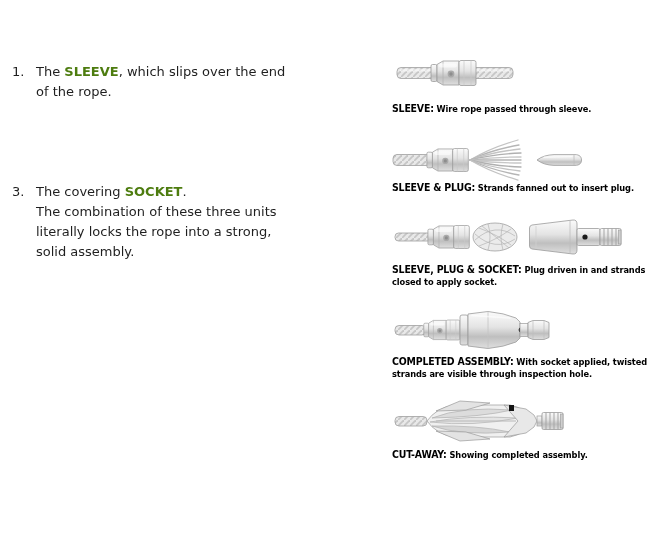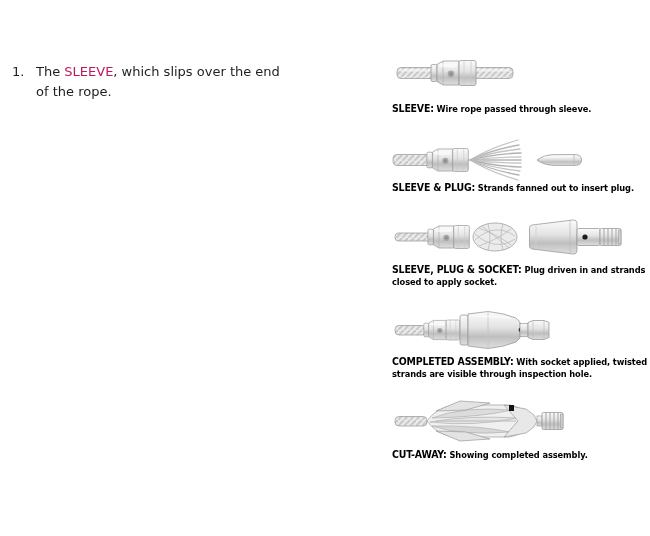--- a/index.html
+++ b/index.html
@@ -7,21 +7,21 @@
     position:relative;width:650px;height:536px;background:#ffffff;
     font-family:"DejaVu Sans","Liberation Sans",sans-serif;overflow:hidden;
     color:#1f1f1f;
   }
   
   .item{position:absolute;left:12px;white-space:nowrap;}
   .item .num{display:inline-block;width:24px;vertical-align:top;
     font-size:13px;line-height:20px;color:#1f1f1f;}
   .item .body{display:inline-block;vertical-align:top;white-space:pre;
     font-size:13px;line-height:20px;color:#1f1f1f;}
-  .item .term{font-weight:normal;color:#be185d;}
+  .item .term{font-weight:bold;color:#4d7c0f;}
   
   .fig-svg{position:absolute;}
   .caption{position:absolute;left:392px;white-space:pre;line-height:10px;
     font-weight:bold;color:#000;transform:scaleX(.94);transform-origin:0 0;}
   .caption .lab{font-size:10px;letter-spacing:-0.2px;}
   .caption .desc{font-size:8.8px;letter-spacing:-0.1px;}
 </style>
 </head>
 <body>
 
@@ -54,20 +54,24 @@
         <path d="M4,-8.5 L4,8.5 M8,-8.5 L8,8.5 M12,-8.5 L12,8.5 M16,-8.5 L16,8.5" stroke="#a5a5a5" stroke-width="1"></path>
         <rect x="18.5" y="-7" width="2.5" height="14" fill="#cfcfcf" stroke="#9a9a9a" stroke-width="0.6"></rect>
       </g>
     </defs>
   </svg>
 
   <div class="item" style="top:62px"><span class="num">1.</span><div class="body"><span>The </span><span class="term">SLEEVE</span><span>, which slips over the end
 of the rope.</span></div></div>
 
 
+  <div class="item" style="top:182px"><span class="num">3.</span><div class="body"><span>The covering </span><span class="term">SOCKET</span><span>.
+The combination of these three units
+literally locks the rope into a strong,
+solid assembly.</span></div></div>
 
   <svg class="fig-svg" style="left:395px;top:53px" width="200" height="40" viewBox="0 0 200 40">
     <g>
       <rect x="2" y="14.5" width="116" height="11" rx="4" fill="url(#ropeTex)" stroke="#a0a0a0" stroke-width="0.8"></rect>
       <rect x="5" y="16" width="110" height="2.5" rx="1.2" fill="#ffffff" opacity="0.5"></rect>
     </g>
     <use href="#symSleeve" xlink:href="#symSleeve" transform="translate(60,20)"></use>
   </svg>
   <div class="caption" style="top:102px"><span class="lab">SLEEVE:</span><span class="desc"> Wire rope passed through sleeve.</span></div>
 

